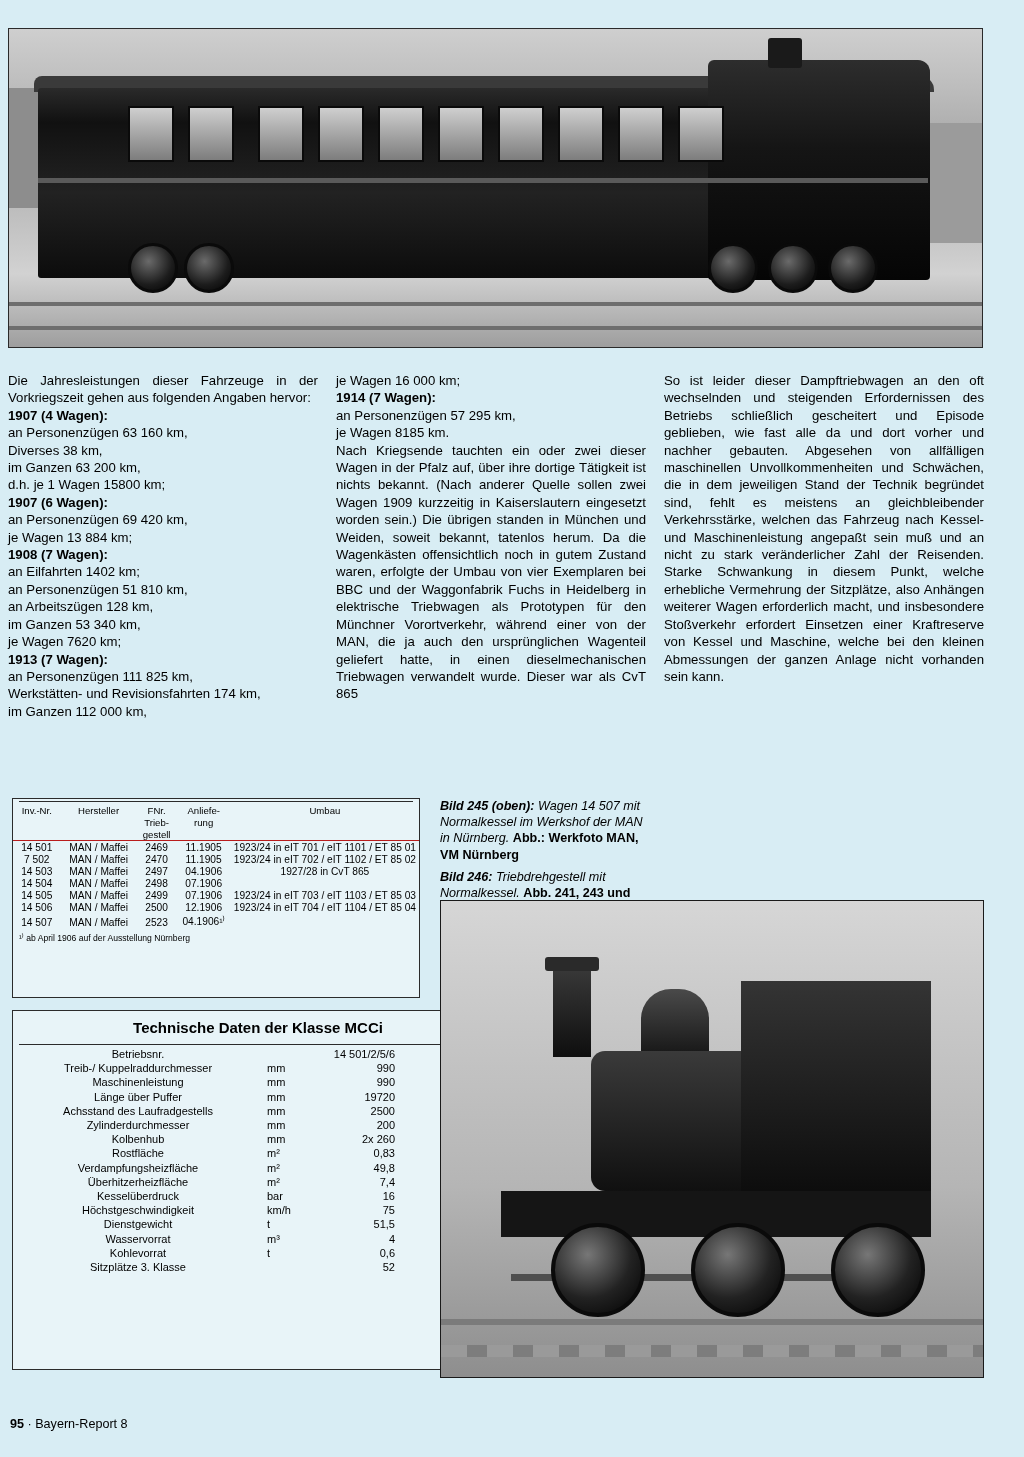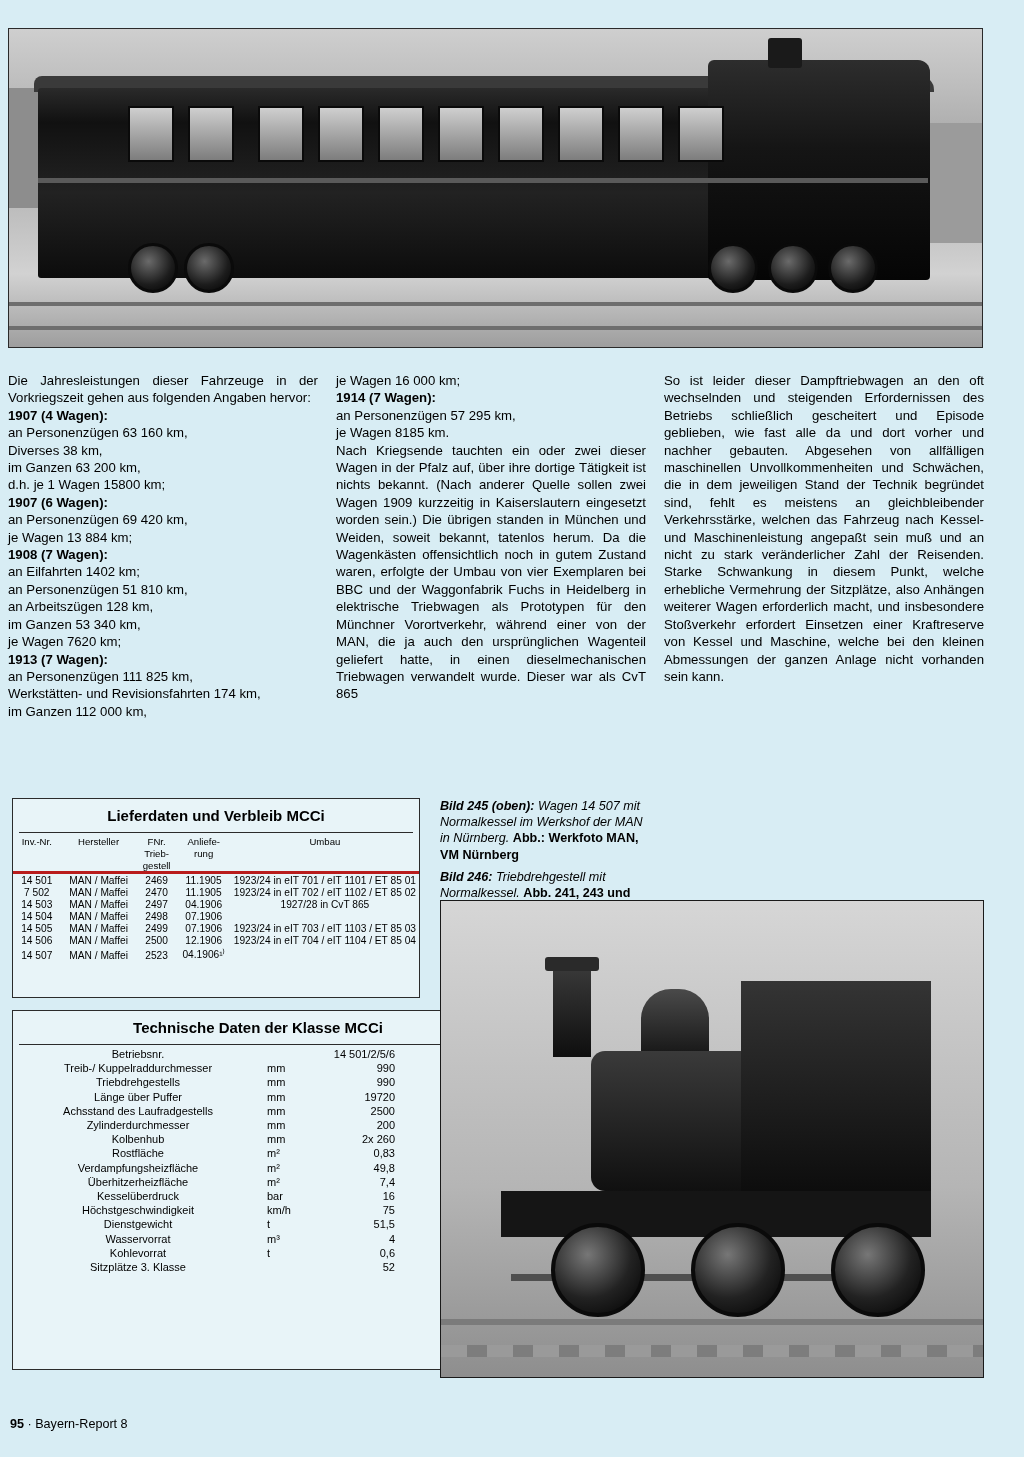--- a/index.html
+++ b/index.html
@@ -132,21 +132,21 @@
     padding: 0.5px 3px;
     text-align: center;
     vertical-align: bottom;
     white-space: nowrap;
   }
   table.data th {
     font-weight: normal;
     font-size: 9.6px;
   }
   .hdr-rule {
-    border-top: 3px solid #b91c1c;
+    border-top: 1px solid #b91c1c;
   }
   .foot-note {
     font-size: 8.6px;
     padding: 4px 6px 0 6px;
   }
   .rule-line {
     height:1px; background:#2b2b2b; margin:2px 6px;
   }
   
   table.tech {
@@ -320,21 +320,20 @@
     <p>an Personenzügen 57 295 km,</p>
     <p>je Wagen 8185 km.</p>
     <p>Nach Kriegsende tauchten ein oder zwei dieser Wagen in der Pfalz auf, über ihre dortige Tätigkeit ist nichts bekannt. (Nach anderer Quelle sollen zwei Wagen 1909 kurzzeitig in Kaiserslautern eingesetzt worden sein.) Die übrigen standen in München und Weiden, soweit bekannt, tatenlos herum. Da die Wagenkästen offensichtlich noch in gutem Zustand waren, erfolgte der Umbau von vier Exemplaren bei BBC und der Waggonfabrik Fuchs in Heidelberg in elektrische Triebwagen als Prototypen für den Münchner Vorortverkehr, während einer von der MAN, die ja auch den ursprünglichen Wagenteil geliefert hatte, in einen dieselmechanischen Triebwagen verwandelt wurde. Dieser war als CvT 865</p>
   </div>
 
   <div class="col col3">
     <p>So ist leider dieser Dampftriebwagen an den oft wechselnden und steigenden Erfordernissen des Betriebs schließlich gescheitert und Episode geblieben, wie fast alle da und dort vorher und nachher gebauten. Abgesehen von allfälligen maschinellen Unvollkommenheiten und Schwächen, die in dem jeweiligen Stand der Technik begründet sind, fehlt es meistens an gleichbleibender Verkehrsstärke, welchen das Fahrzeug nach Kessel- und Maschinenleistung angepaßt sein muß und an nicht zu stark veränderlicher Zahl der Reisenden. Starke Schwankung in diesem Punkt, welche erhebliche Vermehrung der Sitzplätze, also Anhängen weiterer Wagen erforderlich macht, und insbesondere Stoßverkehr erfordert Einsetzen einer Kraftreserve von Kessel und Maschine, welche bei den kleinen Abmessungen der ganzen Anlage nicht vorhanden sein kann.</p>
   </div>
 
   <div class="tbl-box tbl1">
-    <div class="tbl-title">Lieferdaten und Verbleib MCCi</div>
     <div class="rule-line"></div>
     <table class="data">
       <thead>
         <tr>
           <th style="width:52px">Inv.-Nr.</th>
           <th style="width:82px">Hersteller</th>
           <th style="width:40px">FNr.</th>
           <th style="width:54px">Anliefe-</th>
           <th>Umbau</th>
         </tr>
@@ -398,20 +397,21 @@
         </tr>
         <tr>
           <td>14 507</td>
           <td>MAN / Maffei</td>
           <td>2523</td>
           <td>04.1906¹⁾</td>
           <td><span></span>&nbsp;<span></span></td>
         </tr>
       </tbody>
     </table>
+    <div class="foot-note">¹⁾ ab April 1906 auf der Ausstellung Nürnberg</div>
   </div>
 
   <div class="tbl-box tbl2">
     <div class="tbl-title">Technische Daten der Klasse MCCi</div>
     <div class="rule-line"></div>
     <table class="tech">
       <thead>
         <tr>
           <td class="lbl">Betriebsnr.</td>
           <td class="unit"></td>
@@ -420,21 +420,21 @@
         </tr>
       </thead>
       <tbody>
         <tr>
           <td class="lbl">Treib-/ Kuppelraddurchmesser</td>
           <td class="unit">mm</td>
           <td class="v1">990</td>
           <td class="v2"></td>
         </tr>
         <tr>
-          <td class="lbl">Triebdrehgestells</td>
+          <td class="lbl">Maschinenleistung</td>
           <td class="unit">mm</td>
           <td class="v1">990</td>
           <td class="v2"></td>
         </tr>
         <tr>
           <td class="lbl">Länge über Puffer</td>
           <td class="unit">mm</td>
           <td class="v1">19720</td>
           <td class="v2">19940</td>
         </tr>

